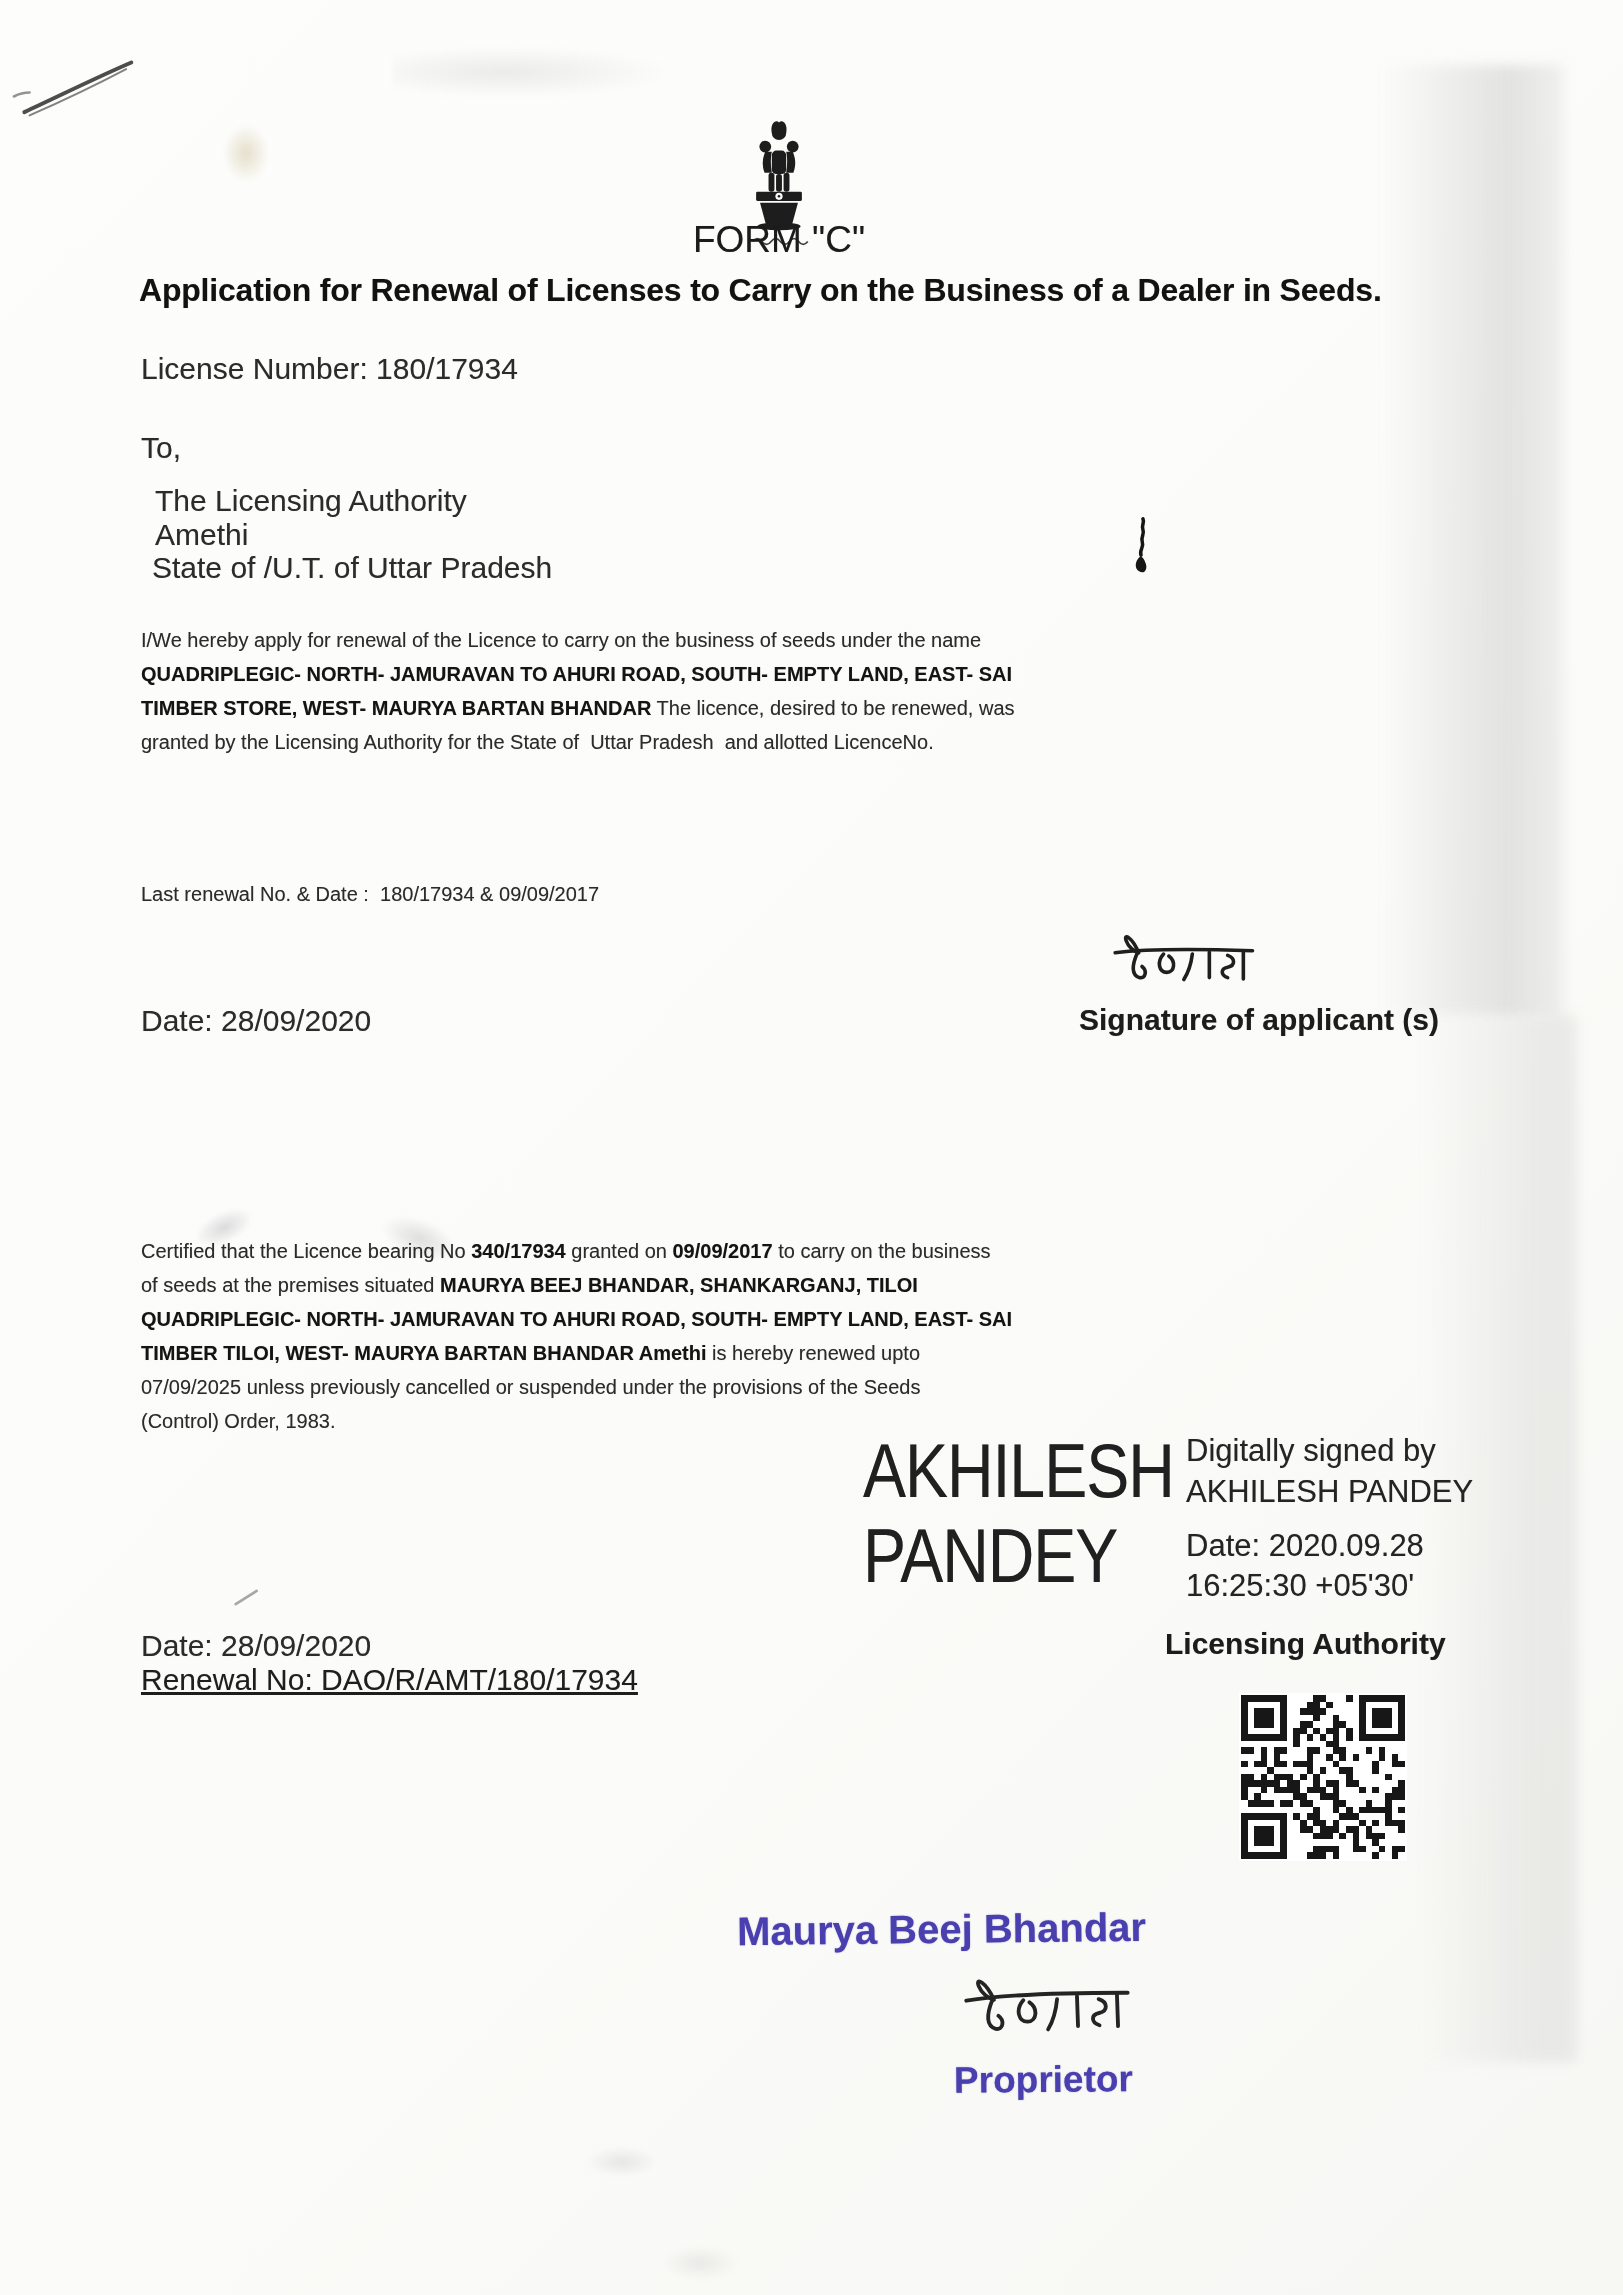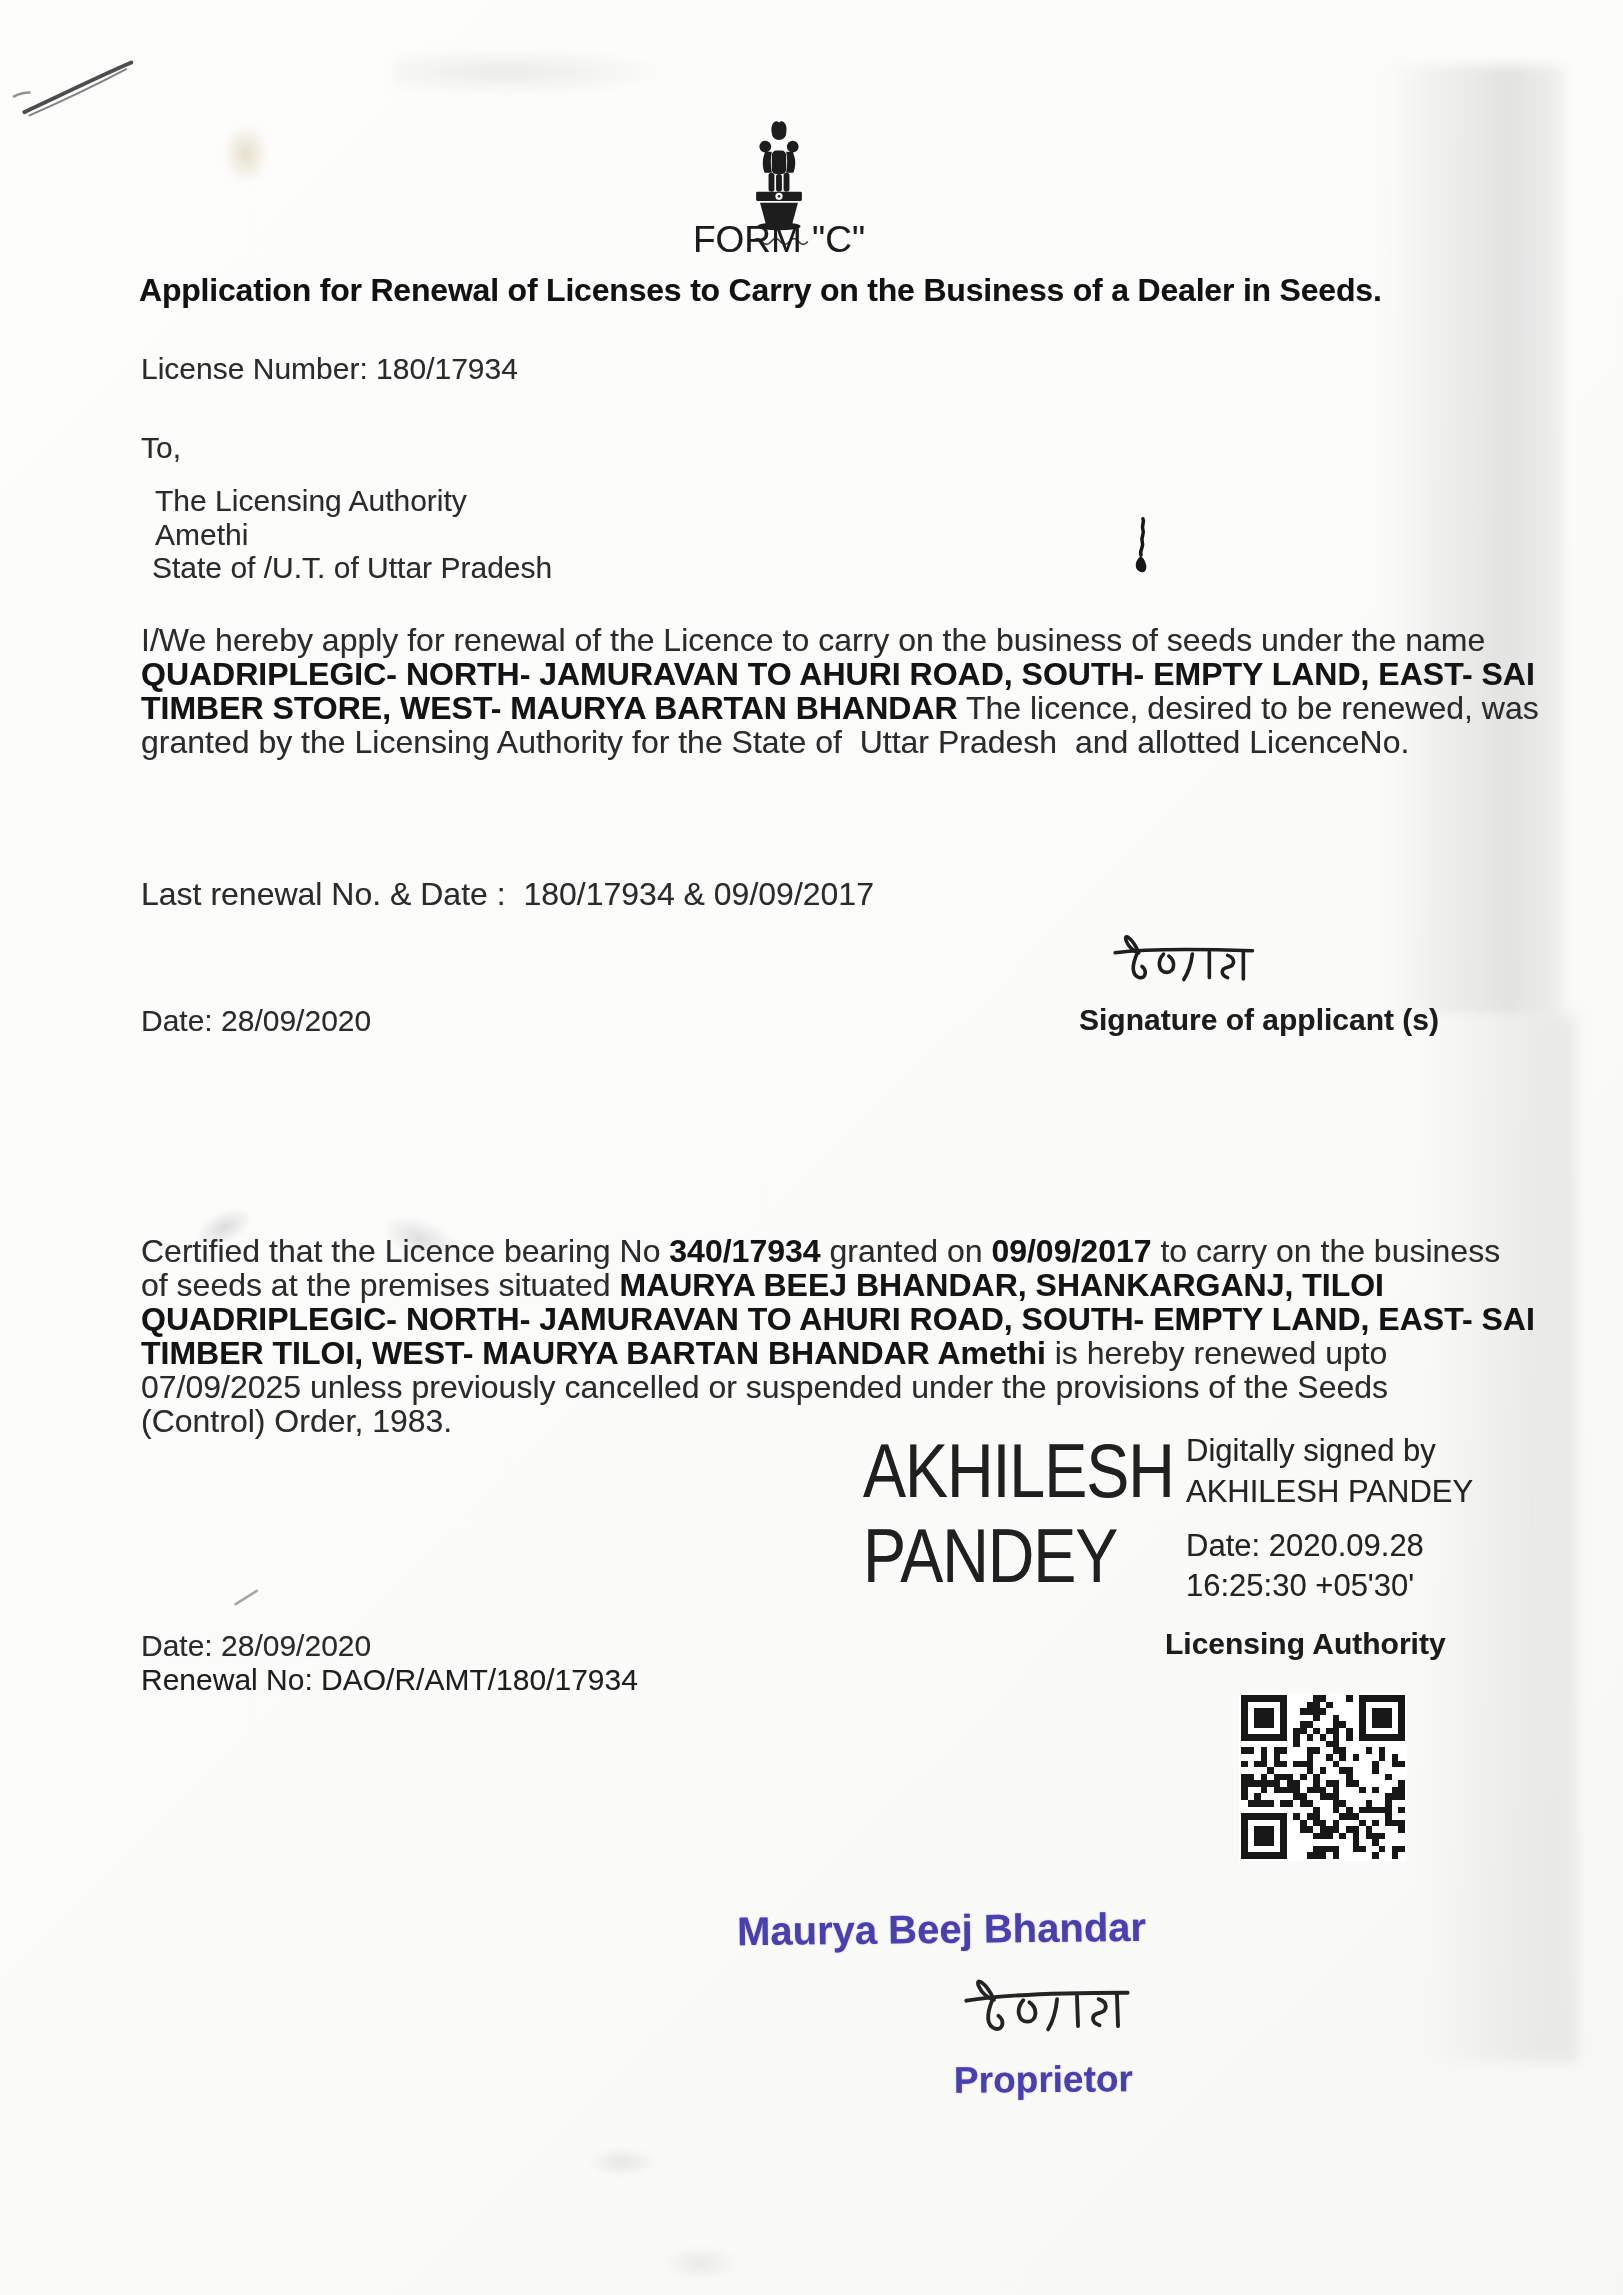--- a/index.html
+++ b/index.html
@@ -4,21 +4,21 @@
 <style>
   html,body{margin:0;padding:0;background:#d8d8d4;}
   #page{
     position:relative;width:1624px;height:2295px;margin:0 auto;
     background:linear-gradient(135deg,#fdfdfc 0%,#fbfbf9 55%,#f7f7f4 100%);
     overflow:hidden;
     font-family:"Liberation Sans",sans-serif;color:#262626;
   }
   .abs{position:absolute;}
   .doc{text-shadow:0 0 0.7px rgba(50,50,50,.35);}
-  .line{white-space:pre;line-height:34px;font-size:32px;color:#2b2b2b;}
+  .line{white-space:pre;line-height:34px;font-size:20px;color:#2b2b2b;}
   .line .b{font-weight:bold;color:#141414;}
   .body-text{font-size:30px;color:#2b2b2b;white-space:pre;}
   .semibold{font-weight:600;color:#1c1c1c;}
   .bigname{font-size:76px;font-weight:400;color:#202020;letter-spacing:-1.3px;transform:scaleX(.85);transform-origin:left top;white-space:pre;}
   .digi{font-size:31px;color:#242424;white-space:pre;}
   .stamp{color:#4a3fae;font-weight:bold;text-shadow:0 0 1.3px rgba(74,63,174,.55);white-space:pre;}
   .artifact{pointer-events:none;}
   svg{display:block;}
 </style>
 </head>
@@ -119,21 +119,21 @@
     </div>
 
   <div class="abs doc bigname" style="left:863px;top:1427px;">AKHILESH</div>
   <div class="abs doc bigname" style="left:863px;top:1512px;">PANDEY</div>
   <div class="abs doc digi" style="left:1186px;top:1433px;">Digitally signed by</div>
   <div class="abs doc digi" style="left:1186px;top:1474px;">AKHILESH PANDEY</div>
   <div class="abs doc digi" style="left:1186px;top:1528px;">Date: 2020.09.28</div>
   <div class="abs doc digi" style="left:1186px;top:1568px;">16:25:30 +05'30'</div>
 
   <div class="abs doc body-text" style="left:141px;top:1629px;">Date: 28/09/2020</div>
-  <div class="abs doc body-text" style="left:141px;top:1663px;font-weight:500;color:#1e1e1e;">Renewal No: DAO/R/AMT/180/17934</div>
+  <div class="abs doc body-text" style="left:141px;top:1663px;font-weight:500;color:#1e1e1e;text-decoration:underline;">Renewal No: DAO/R/AMT/180/17934</div>
   <div class="abs doc body-text semibold" style="left:1165px;top:1627px;">Licensing Authority</div>
 
   <svg class="abs" style="left:233px;top:1587px;" width="29" height="21" viewBox="0 0 44 32">
     <path d="M4,26 L36,6" stroke="#7a7a7a" stroke-width="4" fill="none" stroke-linecap="round" opacity=".65"></path>
   </svg>
 
   <div class="abs" style="left:1239px;top:1693px;width:168px;height:168px;background:#fff;">
     <svg width="168" height="168" viewBox="0 0 256 256" shape-rendering="crispEdges" fill="#171717">
         <rect x="3" y="3" width="10" height="10"></rect>
         <rect x="13" y="3" width="10" height="10"></rect>

